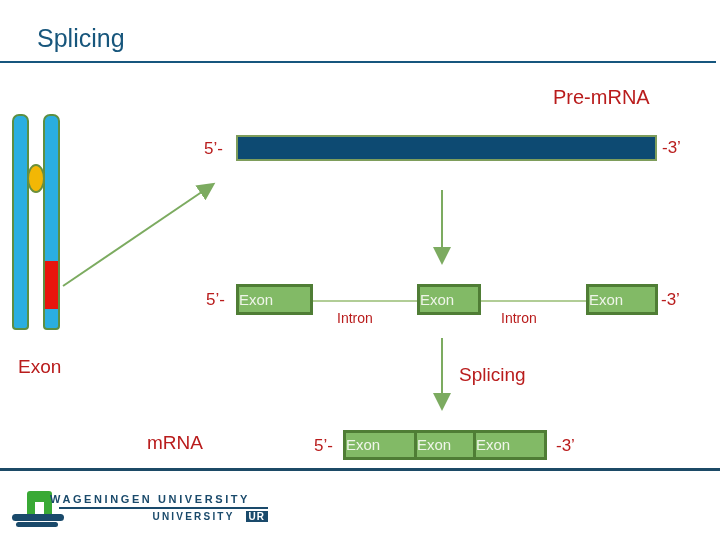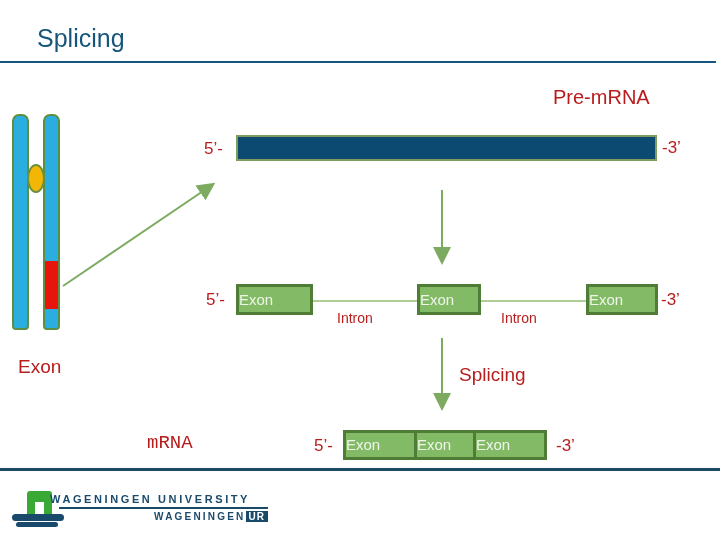--- a/index.html
+++ b/index.html
@@ -47,41 +47,41 @@
   .gene-five  { left:206px; top:290px; }
   .gene-three { left:661px; top:290px; }
   .intron-label { font-size:14px; }
   .intron1 { left:337px; top:310px; }
   .intron2 { left:501px; top:310px; }
 
   .gene-label     { left:18px;  top:356px; font-size:19px; }
   .splicing-label { left:459px; top:364px; font-size:19px; }
 
   
-  .mrna-label { left:147px; top:432px; font-size:19px;font-family:Liberation Mono, monospace; }
+  .mrna-label { left:147px; top:432px; font-size:19px; }
   .mrna-five  { left:314px; top:436px; }
   .mrna-three { left:556px; top:436px; }
   .mrna-group { left:343px; top:430px; display:flex; }
   .mrna-group .exon-box { height:30px; line-height:24px; }
   .mrna-group .exon-box + .exon-box { margin-left:-3px; }
   .m-exon1 { width:74px; } .m-exon2 { width:62px; } .m-exon3 { width:74px; }
 
   
   .footer-divider { left:0; top:468px; width:720px; height:3px; background:#1C4A66; }
   .logo-arch { left:27px; top:491px; width:25px; height:24px;
     background:#39A935; border-radius:3px 3px 0 0; }
   .logo-arch-notch { left:35px; top:502px; width:9px; height:13px; background:#ffffff; }
   .logo-base1 { left:12px; top:514px; width:52px; height:7px; background:#1A4A6B; border-radius:4px; }
   .logo-base2 { left:16px; top:522px; width:42px; height:5px; background:#1A4A6B; border-radius:3px; }
   .footer-line1 { left:50px; top:493px; width:215px; font-size:11px; font-weight:bold;
     letter-spacing:2.6px; color:#1A4A6B; white-space:nowrap; }
   .footer-underline { left:59px; top:507px; width:209px; height:2px; background:#1A4A6B; }
   .footer-line2 { left:59px; top:511px; width:209px; text-align:right; font-size:10px;
     font-weight:bold; letter-spacing:2.2px; color:#1A4A6B; white-space:nowrap; }
-  .ur-badge { background:#1A4A6B; color:#ffffff; padding:0 3px; margin-left:0; letter-spacing:1px; }
+  .ur-badge { background:#1A4A6B; color:#ffffff; padding:0 3px; margin-left:11px; letter-spacing:1px; }
 </style>
 </head>
 <body>
 
 <div class="abs slide-title">Splicing</div>
 <div class="abs title-underline"></div>
 
 <svg class="abs arrow-layer" width="720" height="540" viewBox="0 0 720 540">
   <defs>
     <marker id="ah" markerWidth="10" markerHeight="9" refX="7" refY="4.5" orient="auto">
@@ -126,14 +126,14 @@
 <div class="abs lbl-prime teal mrna-three">-3’</div>
 
 <div class="abs footer-divider"></div>
 <div class="abs logo-arch"></div>
 <div class="abs logo-arch-notch"></div>
 <div class="abs logo-base1"></div>
 <div class="abs logo-base2"></div>
 <div class="abs footer-line1">WAGENINGEN UNIVERSITY</div>
 <div class="abs footer-underline"></div>
 <div class="abs footer-line2">
-  <span>WAGENINGEN</span><span class="ur-badge">UR</span>
+  <span>UNIVERSITY</span><span class="ur-badge">UR</span>
 </div>
 
 </body></html>

